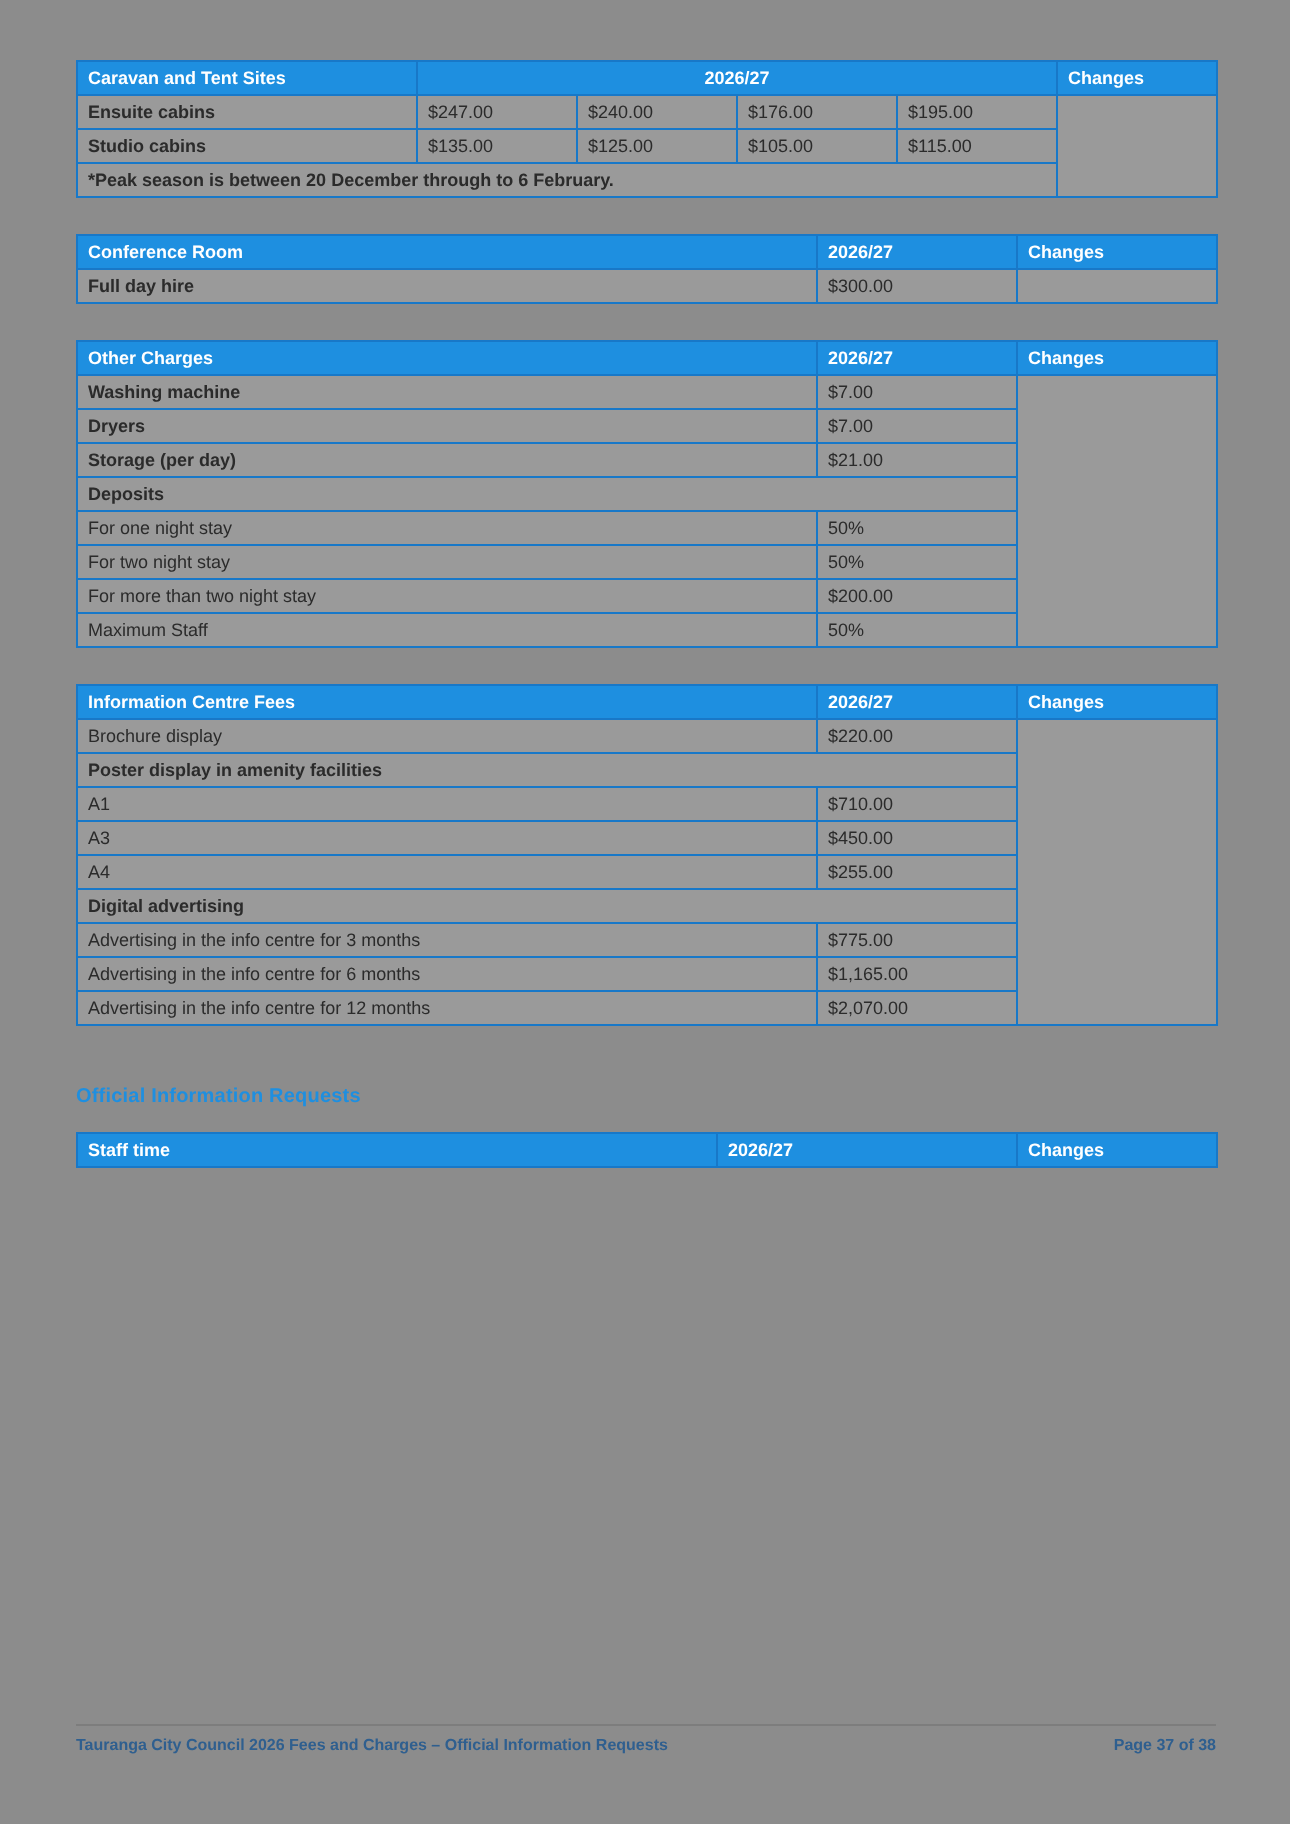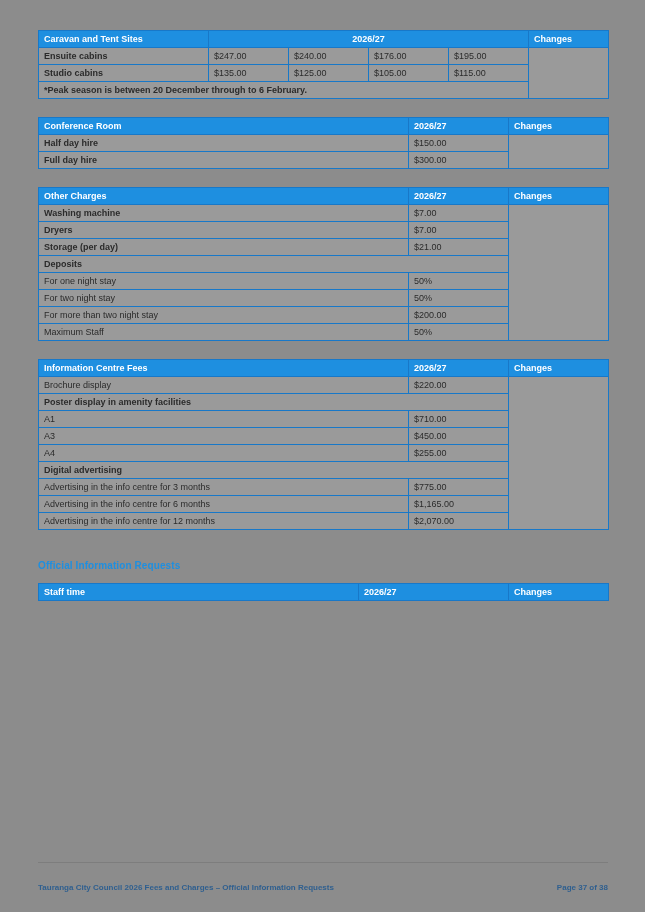--- a/index.html
+++ b/index.html
@@ -104,21 +104,21 @@
     letter-spacing: 0.1px;
   }
 
   
   .footer {
     position: absolute;
     left: 38px;
     top: 862px;
     width: 570px;
     border-top: 1px solid #7d7d7d;
-    padding-top: 20px;
+    padding-top: 5px;
     display: flex;
     justify-content: space-between;
     font-size: 8px;
     font-weight: bold;
     color: #2f5f8f;
   }
 </style>
 </head>
 <body>
 
@@ -181,25 +181,20 @@
           <col style="width:100px">
           <col style="width:100px">
       </colgroup>
       <tbody>
           <tr class="hdr">
         <td>Conference Room</td>
         <td>2026/27</td>
         <td>Changes</td>
       </tr>
       <tr>
-        <td class="rowlabel">Half day hire</td>
-        <td>$150.00</td>
-        <td class="blank"></td>
-      </tr>
-      <tr>
         <td class="rowlabel">Full day hire</td>
         <td>$300.00</td>
         <td class="blank blank-last"></td>
       </tr>
     </tbody>
       </table>
 
     <table class="ft">
       <colgroup>
         <col style="width:370px">

